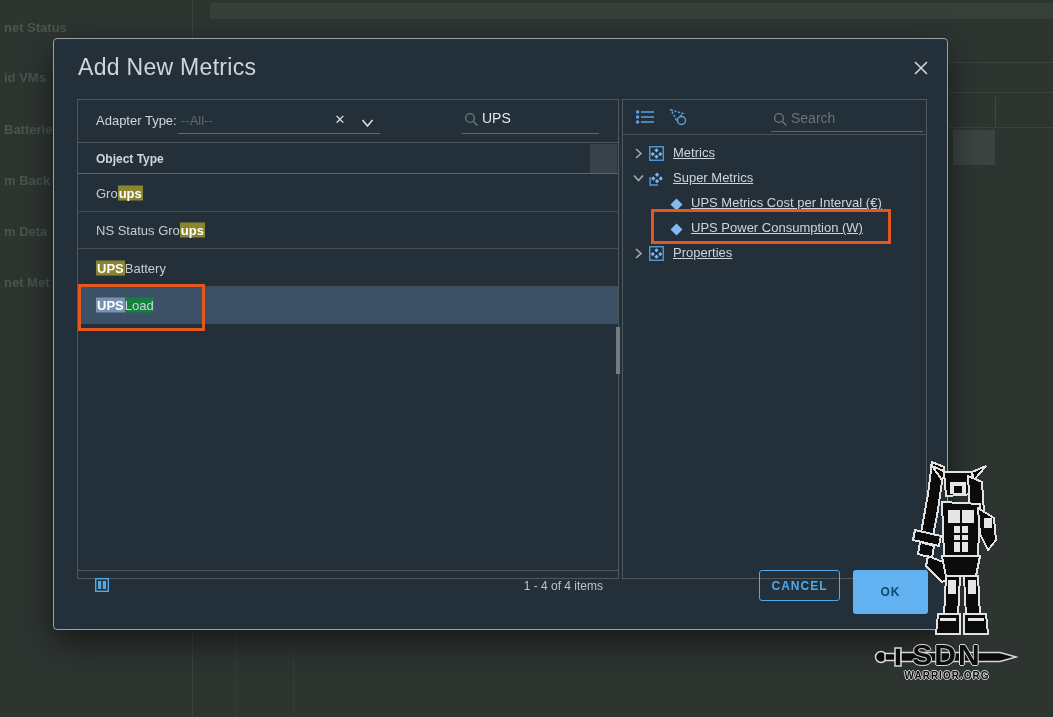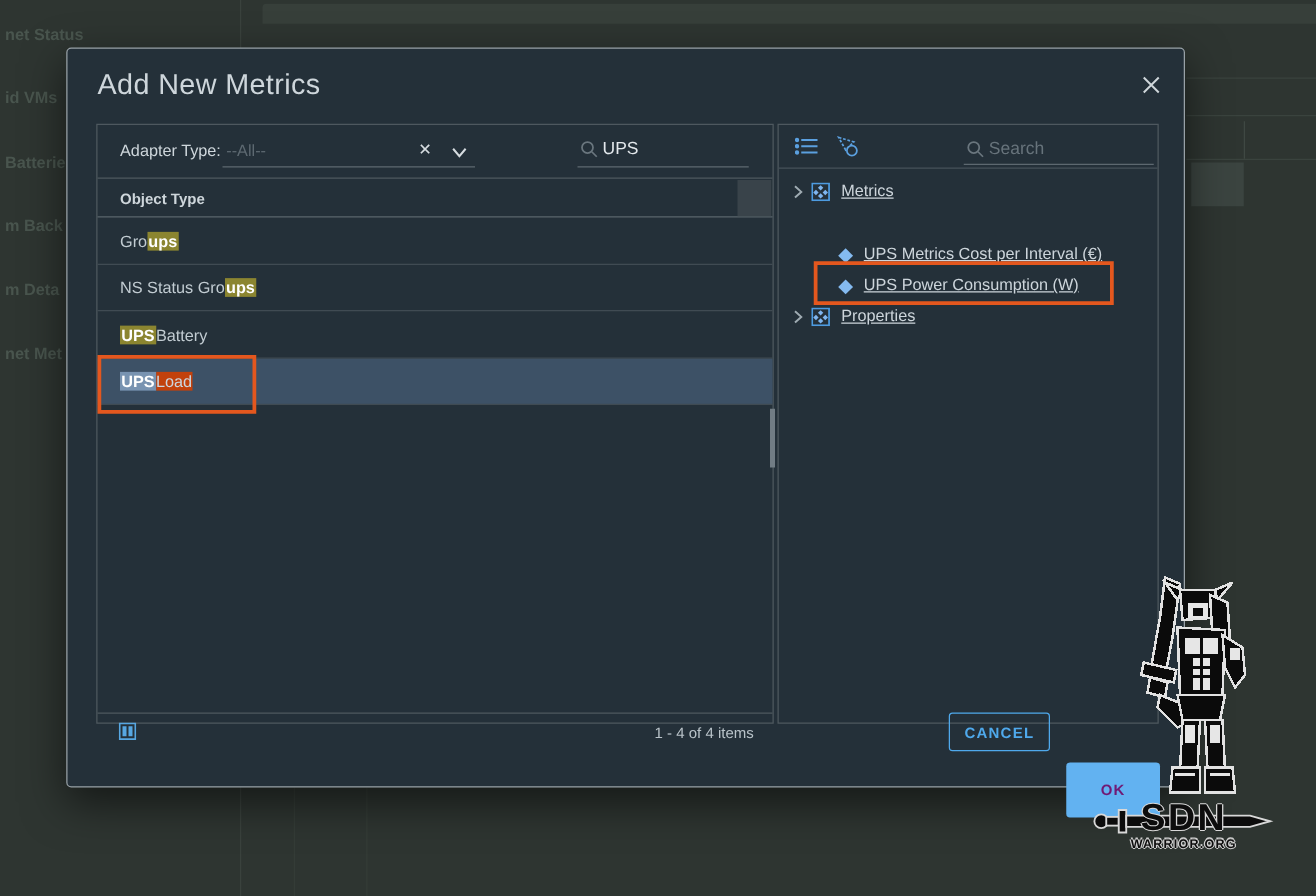--- a/index.html
+++ b/index.html
@@ -44,21 +44,21 @@
   .search-input::placeholder { color:#67737b; }
 
   #table-head { left:0; top:42px; width:100%; height:32px; border-top:1px solid #4e585f; border-bottom:1px solid #5a656c; }
   #table-head-label { left:18px; top:9px; font-size:12px; font-weight:bold; color:#ced6db; }
   #head-corner { right:1px; top:1px; width:27px; height:29px; background:#39434a; }
   .trow { left:0; width:100%; font-size:13px; color:#c2ccd2; border-bottom:1px solid #404b53; cursor:pointer; }
   .trow .txt { position:absolute; left:18px; top:50%; transform:translateY(-50%); white-space:nowrap; }
   .hl-olive { background:var(--highlight-olive,#8b8530); color:#ffffff; font-weight:bold; padding:0 1px; }
   .row-selected { background:var(--selected-row,#3d5166); }
   .sel-match { background:var(--selection-chip,#7893b1); color:#fff; font-weight:bold; padding:0 1px; }
-  .sel-post  { background:#c2410c; color:#ccd6df; }
+  .sel-post  { background:#15803d; color:#ccd6df; }
   #vscroll-thumb { left:538px; top:227px; width:4px; height:47px; background:#717c84; cursor:grab; }
 
   #table-footer { left:0; top:470px; width:100%; height:44px; border-top:1px solid #4e585f;text-align:center; }
   #columns-btn { left:17px; top:7px; width:14px; height:14px; background:none; border:none; cursor:pointer; }
   #count-text { right:15px; top:8px; font-size:12px; color:#b9c3c9; }
 
   
   #right-panel { left:568px; top:60px; width:305px; height:480px; border:1px solid #4e585f; }
   #rp-toolbar { left:0; top:0; width:100%; height:35px; border-bottom:1px solid #46515a; }
   .icon-btn { position:absolute; background:none; border:none; cursor:pointer; padding:0; }
@@ -69,21 +69,21 @@
   .tree-row .leaf-icon { position:absolute; left:47px; top:7px; }
   .tree-label { position:absolute; top:4px; font-size:13px; color:#cdd5db; white-space:nowrap;text-decoration:underline; }
   .lbl-group { left:50px; } .lbl-leaf { left:68px; }
 
   
   .dlg-btn { position:absolute; font-family:"Liberation Sans",sans-serif; font-size:12px; font-weight:bold;
     letter-spacing:1px; border-radius:3px; cursor:pointer; }
   #cancel-btn { left:705px; top:531px; width:81px; height:31px; background:transparent;
     border:1.5px solid var(--accent-blue,#4fa9ec); color:var(--accent-blue,#4fa9ec); }
   #ok-btn { left:799px; top:531px; width:75px; height:44px; background:var(--ok-fill,#62b2f1);
-    border:none; color:#701a75;margin-top:40px; }
+    border:none; color:#0c4a6e; }
 
   
   .annot { border:3px solid var(--annotation-orange,#e4571e); background:transparent; pointer-events:none; z-index:40; }
   #annot-left  { left:78px; top:284px; width:127px; height:47px; }
   #annot-right { left:651px; top:209px; width:240px; height:35px; }
 
   
   #watermark { left:872px; top:460px; width:150px; height:230px; z-index:60; pointer-events:none; }
   #wm-logo-text { position:absolute; left:0; top:178px; width:150px; text-align:center;
     font-size:30px; font-weight:bold; letter-spacing:2px; color:#0d0d0d;
@@ -213,20 +213,35 @@
         <g fill="#7fb5ee">
             <path d="M7 2 L9 4 L7 6 L5 4Z"></path>
             <path d="M3.5 5.5 L5.5 7.5 L3.5 9.5 L1.5 7.5Z"></path>
             <path d="M10.5 5.5 L12.5 7.5 L10.5 9.5 L8.5 7.5Z"></path>
             <path d="M7 8 L9 10 L7 12 L5 10Z"></path>
           </g>
       </svg>
       <span class="tree-label lbl-group">Metrics</span>
     </div>
 
+    <div class="abs tree-row" style="top:66px">
+      <svg class="chev" width="13" height="12" viewBox="0 0 13 12">
+          <polyline points="2,3.5 6.5,8.5 11,3.5" fill="none" stroke="#9fabb2" stroke-width="1.6"></polyline>
+        </svg>
+      <svg class="node-icon" width="15" height="15" viewBox="0 0 14 14">
+        <polyline points="1,5.5 1,13 8.5,13" fill="none" stroke="#4d9be0" stroke-width="1.3"></polyline>
+        <g fill="#7fb5ee">
+            <path d="M7.5 1.5 L9.5 3.5 L7.5 5.5 L5.5 3.5Z"></path>
+            <path d="M4 5 L6 7 L4 9 L2 7Z"></path>
+            <path d="M11 5 L13 7 L11 9 L9 7Z"></path>
+            <path d="M7.5 7.5 L9.5 9.5 L7.5 11.5 L5.5 9.5Z"></path>
+          </g>
+      </svg>
+      <span class="tree-label lbl-group">Super Metrics</span>
+    </div>
 
     <div class="abs tree-row" style="top:91px">
       <svg class="leaf-icon" width="13" height="13" viewBox="0 0 12 12">
           <path d="M6 0.5 L11.5 6 L6 11.5 L0.5 6Z" fill="#84baf0"></path>
         </svg>
       <span class="tree-label lbl-leaf">UPS Metrics Cost per Interval (€)</span>
     </div>
 
     <div class="abs tree-row" style="top:116px">
       <svg class="leaf-icon" width="13" height="13" viewBox="0 0 12 12">

